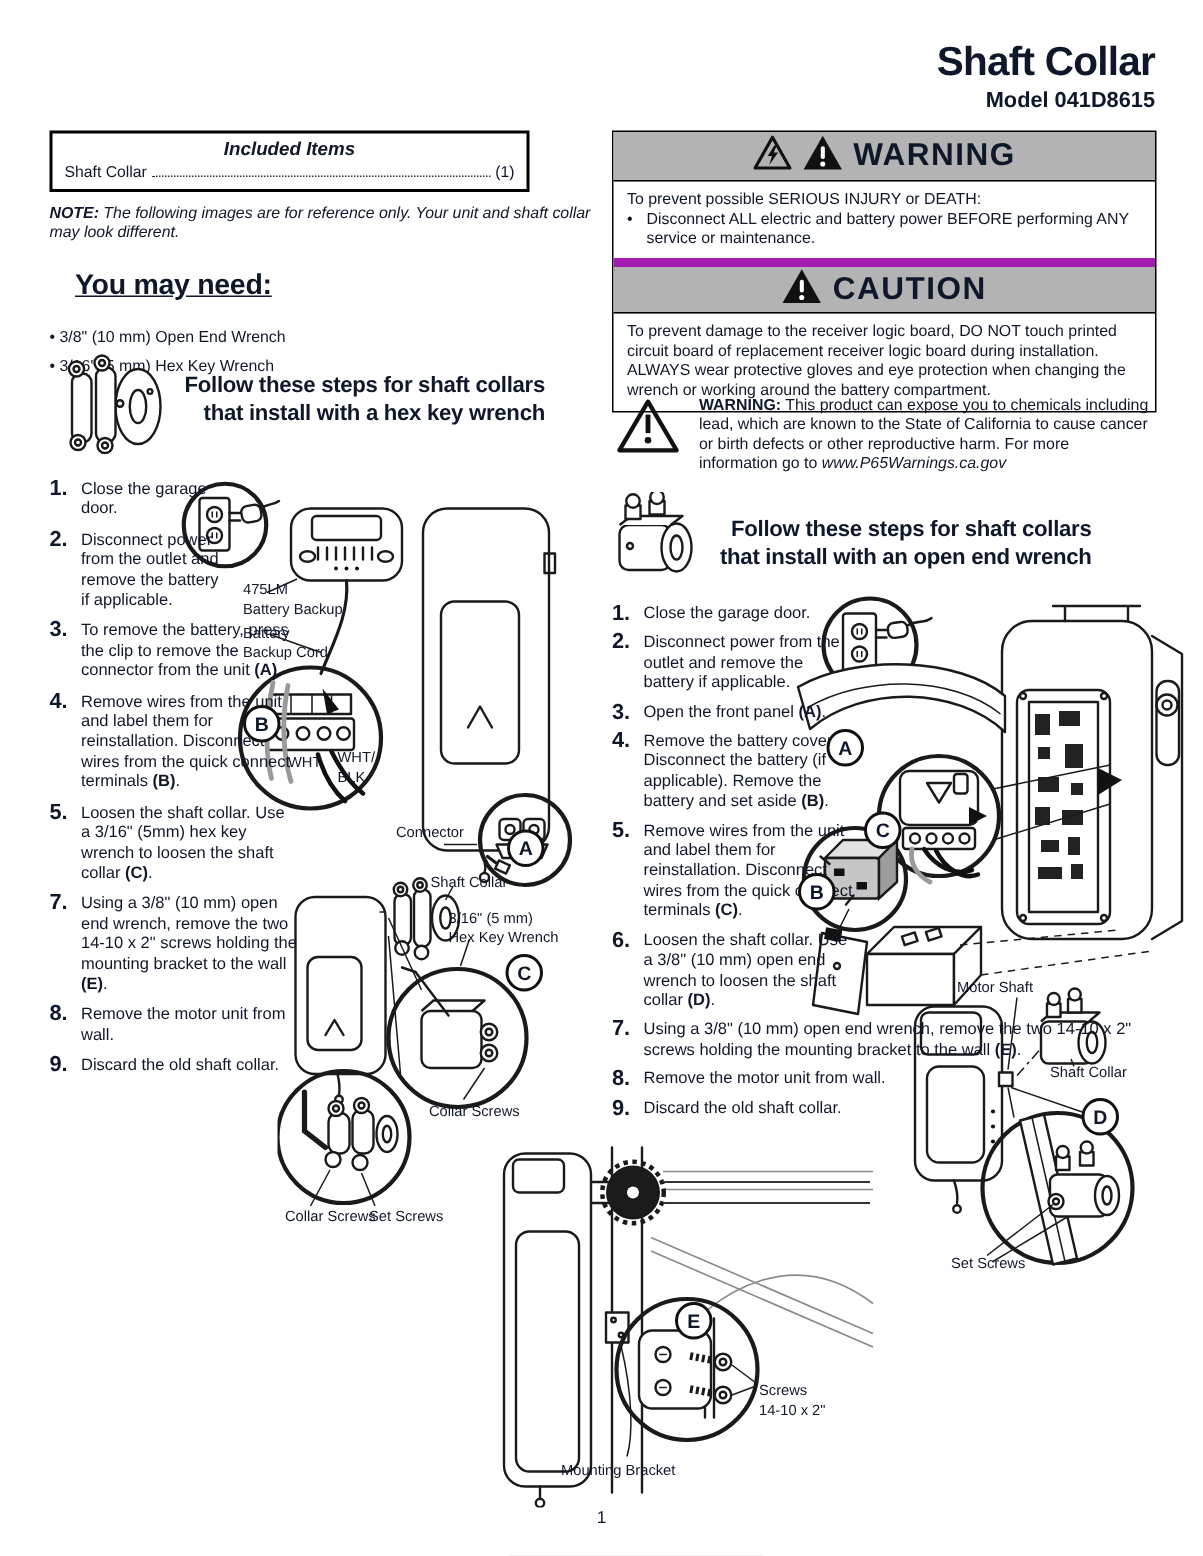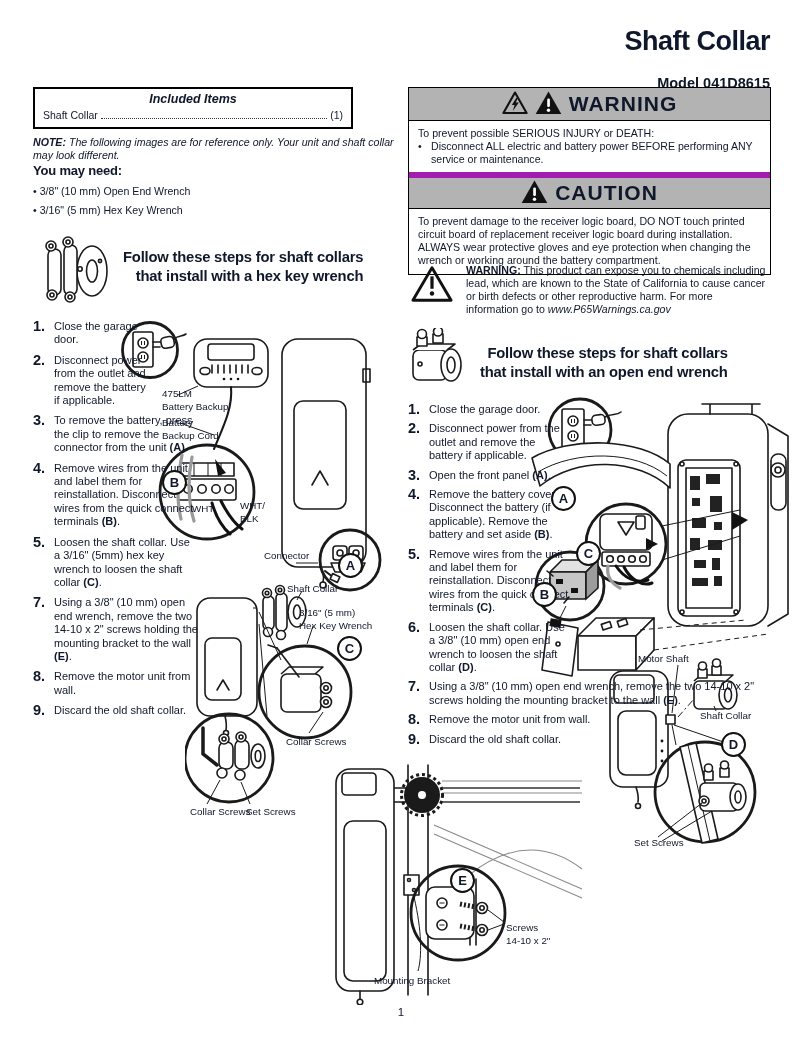--- a/index.html
+++ b/index.html
@@ -1,33 +1,33 @@
 <!DOCTYPE html>
 <html><head>
 <meta charset="utf-8">
 <style>
   html,body{margin:0;padding:0;background:#e8e8e8;}
   .page{position:relative;width:802px;height:1037px;background:#fff;overflow:hidden;
         font-family:"Liberation Sans","DejaVu Sans",sans-serif;color:#0f172a;}
   
   .doc-title{position:absolute;right:32px;top:26px;text-align:right;}
   .doc-title h1{margin:0;font-size:27px;font-weight:bold;letter-spacing:-0.5px;}
-  .doc-title .model{font-size:14.5px;font-weight:bold;margin-top:18px;}
+  .doc-title .model{font-size:14.5px;font-weight:bold;margin-top:2px;}
   
   .incl-box{position:absolute;left:33px;top:87px;width:320px;border:2px solid #000;
             padding:3px 8px 5px;box-sizing:border-box;}
   .incl-box .ititle{text-align:center;font-weight:bold;font-style:italic;font-size:12.5px;}
   .incl-row{display:flex;align-items:baseline;font-size:10.5px;margin-top:3px;}
   .incl-row .leader{flex:1;border-bottom:1.6px dotted #333;margin:0 3px 3px;}
   
   .note{position:absolute;left:33px;top:136px;width:364px;font-size:10.6px;
         line-height:13px;font-style:italic;}
   .note b{font-weight:bold;}
   .need{position:absolute;left:33px;top:163px;width:364px;}
-  .need h2{margin:0;font-size:13px;font-weight:bold;letter-spacing:-0.2px;}
+  .need h2{margin:17px;font-size:19px;font-weight:bold;letter-spacing:-0.2px;text-decoration:underline;}
   .need .bullet{font-size:10.6px;margin-top:7px;}
   .need .bullet::before{content:"\2022  ";}
   
   .sect-title{position:absolute;font-size:14.8px;font-weight:bold;line-height:18.5px;letter-spacing:-0.2px;text-align:right;}
   
   .steps{position:absolute;z-index:3;}
   .step{display:flex;margin-bottom:6px;}
   .step .num{font-weight:bold;font-size:14.5px;width:21px;flex:none;line-height:13px;}
   .step .txt{font-size:11px;line-height:13.4px;}
   .steps-left .txt{max-width:142px;}
@@ -538,21 +538,21 @@
 
   <div class="flabel" style="left:162px;top:388px">
     <div>475LM</div>
     <div>Battery Backup</div>
   </div>
   <div class="flabel" style="left:162px;top:417px">
     <div>Battery</div>
     <div>Backup Cord</div>
   </div>
   <div class="flabel" style="left:192px;top:503px">WHT</div>
-  <div class="flabel" style="left:240px;top:500px">
+  <div class="flabel" style="left:225px;top:500px">
     <div>WHT/</div>
     <div>BLK</div>
   </div>
   <div class="flabel" style="left:264px;top:550px">Connector</div>
   <div class="flabel" style="left:287px;top:583px">Shaft Collar</div>
   <div class="flabel" style="left:299px;top:607px">
     <div>3/16" (5 mm)</div>
     <div>Hex Key Wrench</div>
   </div>
   <div class="flabel" style="left:286px;top:736px">Collar Screws</div>

